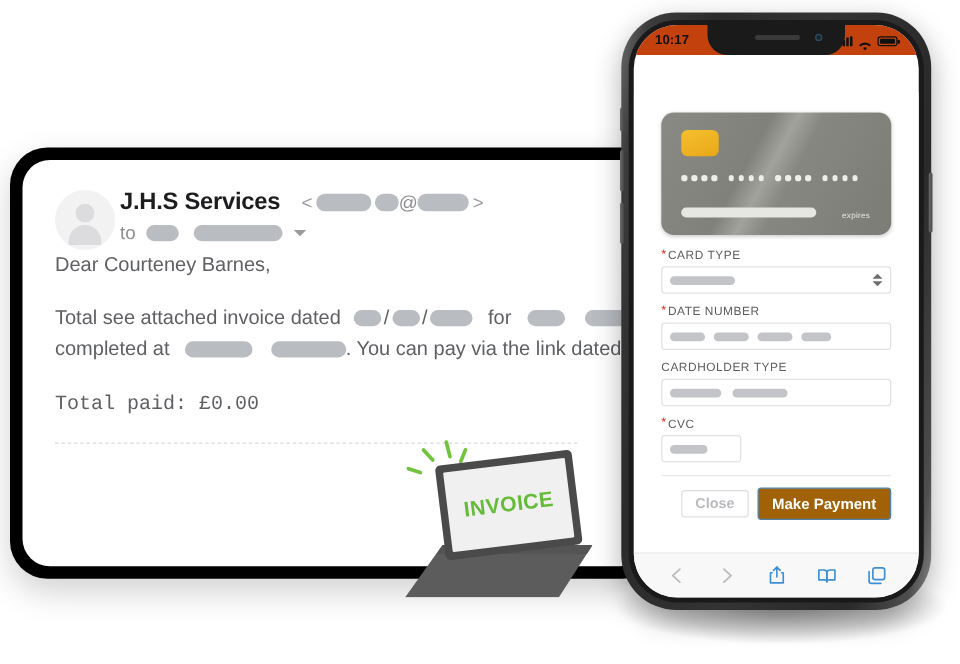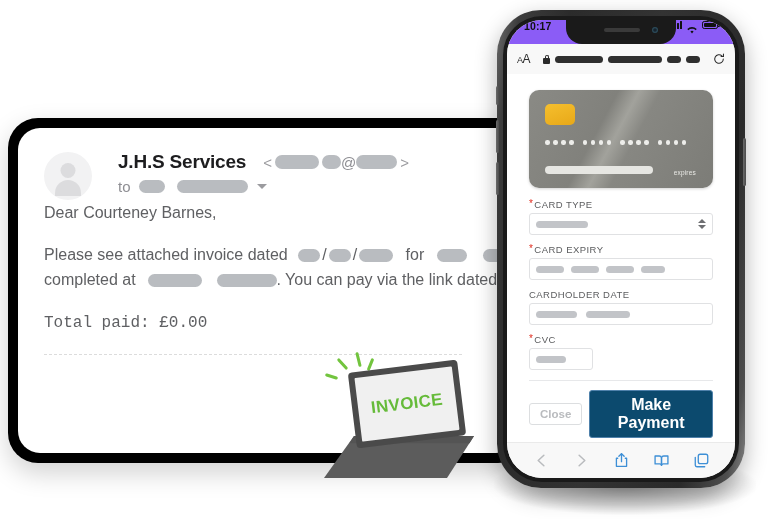--- a/index.html
+++ b/index.html
@@ -30,21 +30,21 @@
     background:#f2f2f3; flex:0 0 48px; position:relative; margin-top:2px;
   }
   #avatar .ahead {
     position:absolute; left:50%; top:11px; transform:translateX(-50%);
     width:15px; height:15px; border-radius:50%; background:#dcdcde;
   }
   #avatar .abody {
     position:absolute; left:50%; top:28px; transform:translateX(-50%);
     width:26px; height:16px; border-radius:13px 13px 0 0; background:#dcdcde;
   }
-  .hdr-text { margin-left:26px; padding-top:1px; }
+  .hdr-text { margin-left:4px; padding-top:1px; }
   .sender-row { display:flex; align-items:center; white-space:nowrap; }
   #sender-name {
     font-size:19px; font-weight:bold; color:#1d1d1f; letter-spacing:-0.2px;
   }
   .addr-wrap {
     display:flex; align-items:center; margin-left:14px;
     font-size:14px; color:#8e8e93;
   }
   .addr-wrap .ang { padding:0 3px; font-size:15px; color:#9b9b9f; }
   .to-row { display:flex; align-items:center; margin-top:5px; }
@@ -142,22 +142,22 @@
   }
   #front-cam {
     position:absolute; right:18px; top:7px; width:6px; height:6px;
     border-radius:50%; background:#16232e;
     box-shadow:inset 0 0 0 1.2px #2c4a58;
   }
 
   
   #status-bar {
     position:absolute; left:0; top:0; right:0; height:24px;
-    display:flex; align-items:flex-start; justify-content:space-between;
-    padding:0 17px; z-index:5; background:#8b5cf6;gap:20px;
+    display:flex; align-items:center; justify-content:space-between;
+    padding:0 17px; z-index:5; background:#c2410c;gap:20px;
   }
   #status-time { font-size:10.5px; font-weight:bold; color:#111; letter-spacing:0.1px; }
   #status-right { display:flex; align-items:flex-end; gap:4px; }
   .bars { display:flex; align-items:flex-end; gap:1px; height:8px; }
   .bars i { display:block; width:2px; background:#111; border-radius:0.5px; }
   .bars i:nth-child(1){height:3px;} .bars i:nth-child(2){height:5px;}
   .bars i:nth-child(3){height:6.5px;} .bars i:nth-child(4){height:8px;}
   #battery {
     width:16px; height:8px; border:1px solid #111; border-radius:2.2px;
     position:relative; padding:1px;
@@ -259,22 +259,22 @@
   #form-actions {
     display:flex; justify-content:flex-end; align-items:center; gap:7px;
     padding:9px 22px 0 22px;
   }
   #close-button {
     font-size:11.5px; font-weight:bold; color:#b9bbbe;
     border:1px solid #dcdee0; border-radius:3px;
     padding:4px 10px; background:#fff; cursor:pointer;
   }
   #make-payment-button {
-    font-size:16px; font-weight:bold; color:#ffffff;
-    background:#0c4a6e; border:1px solid #4f81ab; border-radius:3px;
+    font-size:12px; font-weight:bold; color:#ffffff;
+    background:#a16207; border:1px solid #4f81ab; border-radius:3px;
     padding:5px 11px; cursor:pointer;
   }
 
   
   #safari-bottom {
     position:absolute; left:0; right:0; bottom:0; height:36px;
     background:#f8f8f8; display:flex; align-items:center;
     justify-content:space-around; padding:0 14px;
     border-top:1px solid #eaeaea;
   }
@@ -312,21 +312,21 @@
             <span class="rd" style="width:71px;margin-left:12px"></span>
             <span class="caret-down"></span>
           </div>
         </div>
       </div>
 
       <div class="mail-body">
         <div class="mb-line">Dear Courteney Barnes,</div>
         <div class="mb-gap"></div>
         <div class="mb-line">
-          <span>Please see attached invoice dated</span>
+          <span>Total see attached invoice dated</span>
           <span class="rd" style="width:22px;margin:0 2px 0 6px"></span><span>/</span><span class="rd" style="width:22px;margin:0 2px"></span><span>/</span><span class="rd" style="width:34px;margin:0 8px 0 2px"></span>
           <span>for</span>
           <span class="rd" style="width:30px;margin-left:8px"></span>
           <span class="rd" style="width:62px;margin-left:12px"></span>
         </div>
         <div class="mb-line">
           <span>completed at</span>
           <span class="rd" style="width:54px;margin-left:8px"></span>
           <span class="rd" style="width:60px;margin-left:10px"></span><span>. You can pay via the link dated</span>
         </div>
@@ -389,39 +389,20 @@
                 <path d="M8 11.2l2.1-2.6a3.3 3.3 0 0 0-4.2 0L8 11.2z" fill="#111"></path>
                 <path d="M8 5.1c1.9 0 3.6.7 4.9 1.9l1.4-1.7A9.6 9.6 0 0 0 8 2.7a9.6 9.6 0 0 0-6.3 2.6l1.4 1.7A7.2 7.2 0 0 1 8 5.1z" fill="#111"></path>
               </svg>
           </span>
           <span id="battery">
               <span></span>
             </span>
         </span>
       </div>
 
-      <div id="safari-top">
-        <span id="aa-btn"><span class="small">A</span><span>A</span></span>
-        <span id="urlbar">
-          <span id="lock-icon">
-            <span class="shackle"></span>
-              <span class="bodyl"></span>
-          </span>
-          <span class="url-rd" style="width:48px"></span>
-          <span class="url-rd" style="width:54px"></span>
-          <span class="url-rd" style="width:14px"></span>
-          <span class="url-rd" style="width:14px"></span>
-        </span>
-        <span id="reload-icon">
-          <svg viewBox="0 0 14 14" width="12" height="12" fill="none" stroke="#2b2b2b" stroke-width="1.2" stroke-linecap="round">
-            <path d="M12 7a5 5 0 1 1-1.6-3.6"></path>
-              <path d="M12.2 1.2V4h-2.8"></path>
-          </svg>
-        </span>
-      </div>
 
       <div id="page">
 
         <div id="cc-wrap">
           <div id="cc">
             <span id="cc-chip"></span>
             <span id="cc-dots">
               <span class="dot-grp">
                   <i></i>
                   <i></i>
@@ -467,33 +448,33 @@
               <span class="stepper">
                   <i class="up"></i>
                   <i class="dn"></i>
                 </span>
             </div>
           </div>
 
           <div class="fld">
             <div class="flabel">
               <span class="req">*</span>
-              <span>CARD EXPIRY</span>
+              <span>DATE NUMBER</span>
             </div>
             <div class="finput">
               <span class="in-rd" style="width:28px;margin-right:7px"></span>
               <span class="in-rd" style="width:28px;margin-right:7px"></span>
               <span class="in-rd" style="width:28px;margin-right:7px"></span>
               <span class="in-rd" style="width:24px"></span>
             </div>
           </div>
 
           <div class="fld">
             <div class="flabel">
-              <span>CARDHOLDER DATE</span>
+              <span>CARDHOLDER TYPE</span>
             </div>
             <div class="finput">
               <span class="in-rd" style="width:41px;margin-right:9px"></span>
               <span class="in-rd" style="width:44px"></span>
             </div>
           </div>
 
           <div class="row">
             <div class="col-cvc">
               <div class="flabel">

